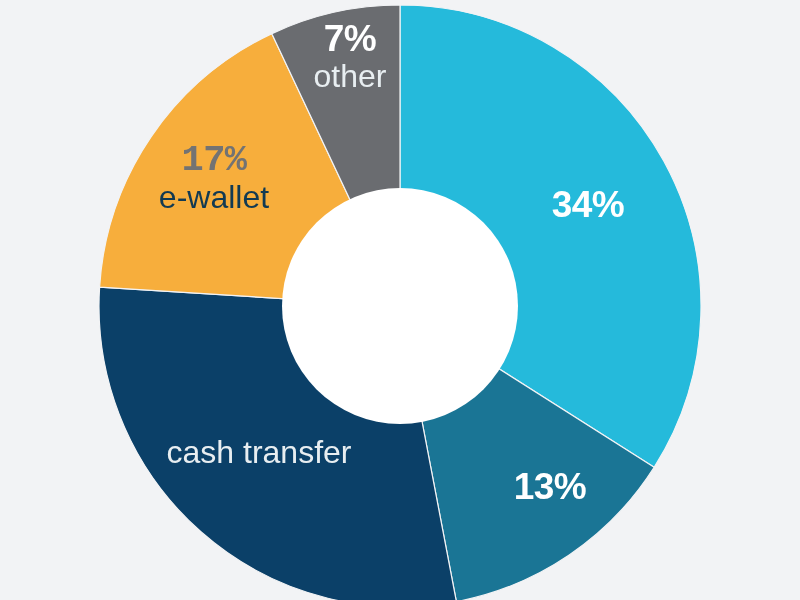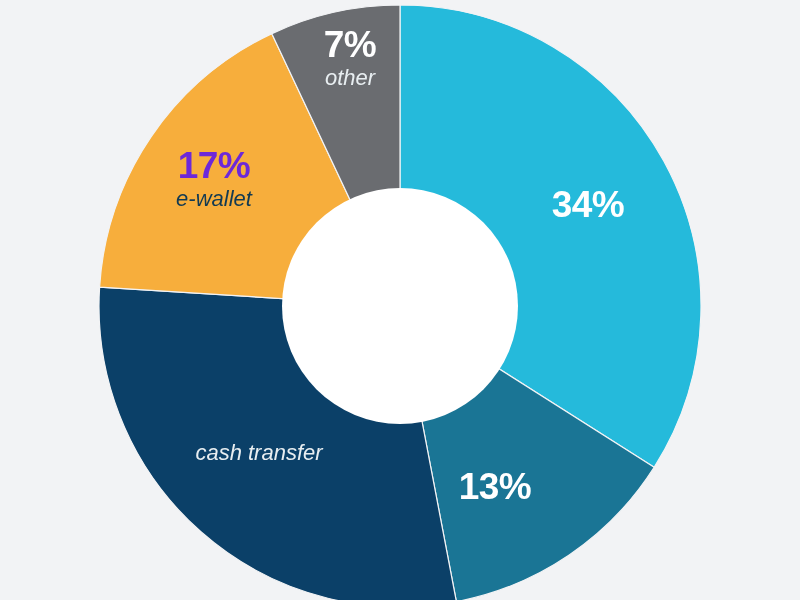--- a/index.html
+++ b/index.html
@@ -47,49 +47,48 @@
   }
   .slice-pct {
     display: block;
     font-weight: bold;
     font-size: 37px;
     letter-spacing: -0.5px;
   }
   .slice-name {
     display: block;
     font-weight: normal;
-    font-size: 22px;
+    font-size: 32px;
     margin-top: 1px;
     letter-spacing: 0px;
-    font-style: italic;
   }
   .lbl-light .slice-pct { color: #ffffff; }
   .lbl-light .slice-name { color: #e8eef1; }
-  .lbl-dark .slice-pct { color: #6d28d9; }
+  .lbl-dark .slice-pct { color: #737373; font-family: Liberation Mono, monospace; }
   .lbl-dark .slice-name { color: #123a52; }
 </style>
 </head>
 <body style="background: rgb(242, 243, 245);">
 
 <div id="chart-stage">
   <svg class="donut" viewBox="0 0 800 600" xmlns="http://www.w3.org/2000/svg">
     <g id="slice-group">
         <path d="M 400.00 306.00 L 400.00 5.00 A 301 301 0 0 1 654.14 467.28 Z" fill="#25badb" class="slice-path"></path>
         <path d="M 400.00 306.00 L 654.14 467.28 A 301 301 0 0 1 456.40 601.67 Z" fill="#1a7595" class="slice-path"></path>
         <path d="M 400.00 306.00 L 456.40 601.67 A 301 301 0 0 1 99.59 287.10 Z" fill="#0b4068" class="slice-path"></path>
         <path d="M 400.00 306.00 L 99.59 287.10 A 301 301 0 0 1 271.84 33.65 Z" fill="#f7ae3c" class="slice-path"></path>
         <path d="M 400.00 306.00 L 271.84 33.65 A 301 301 0 0 1 400.00 5.00 Z" fill="#6a6c70" class="slice-path"></path>
       </g>
     <circle id="donut-hole" class="hole" cx="400" cy="306" r="118" fill="#ffffff"></circle>
   </svg>
   <div id="label-layer">
       <div class="slice-label lbl-light" style="left: 588px; top: 205px;">
         <span class="slice-pct">34%</span>
       </div>
-      <div class="slice-label lbl-light" style="left: 495px; top: 487px;">
+      <div class="slice-label lbl-light" style="left: 550px; top: 487px;">
         <span class="slice-pct">13%</span>
       </div>
       <div class="slice-label lbl-light" style="left: 259px; top: 452px;">
         <span class="slice-name">cash transfer</span>
       </div>
       <div class="slice-label lbl-dark" style="left: 214px; top: 178px;">
         <span class="slice-pct">17%</span>
         <span class="slice-name">e-wallet</span>
       </div>
       <div class="slice-label lbl-light" style="left: 350px; top: 57px;">

